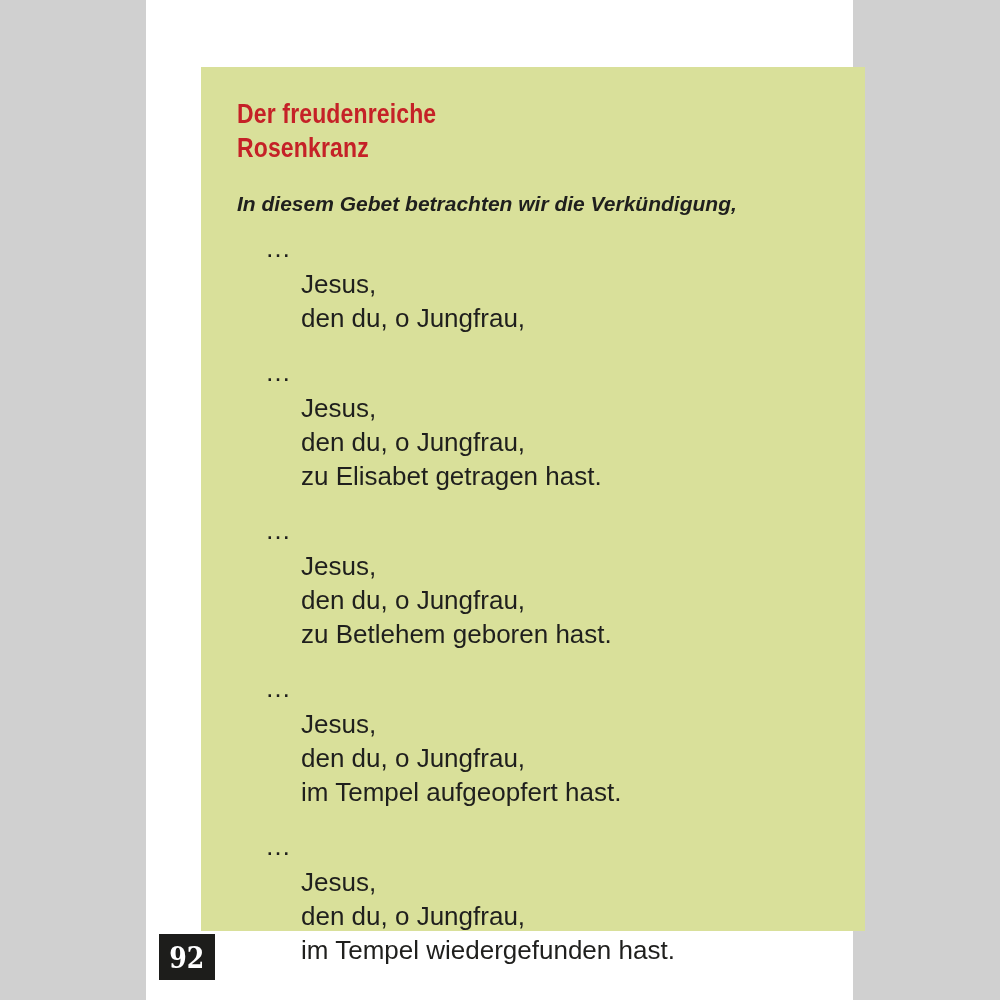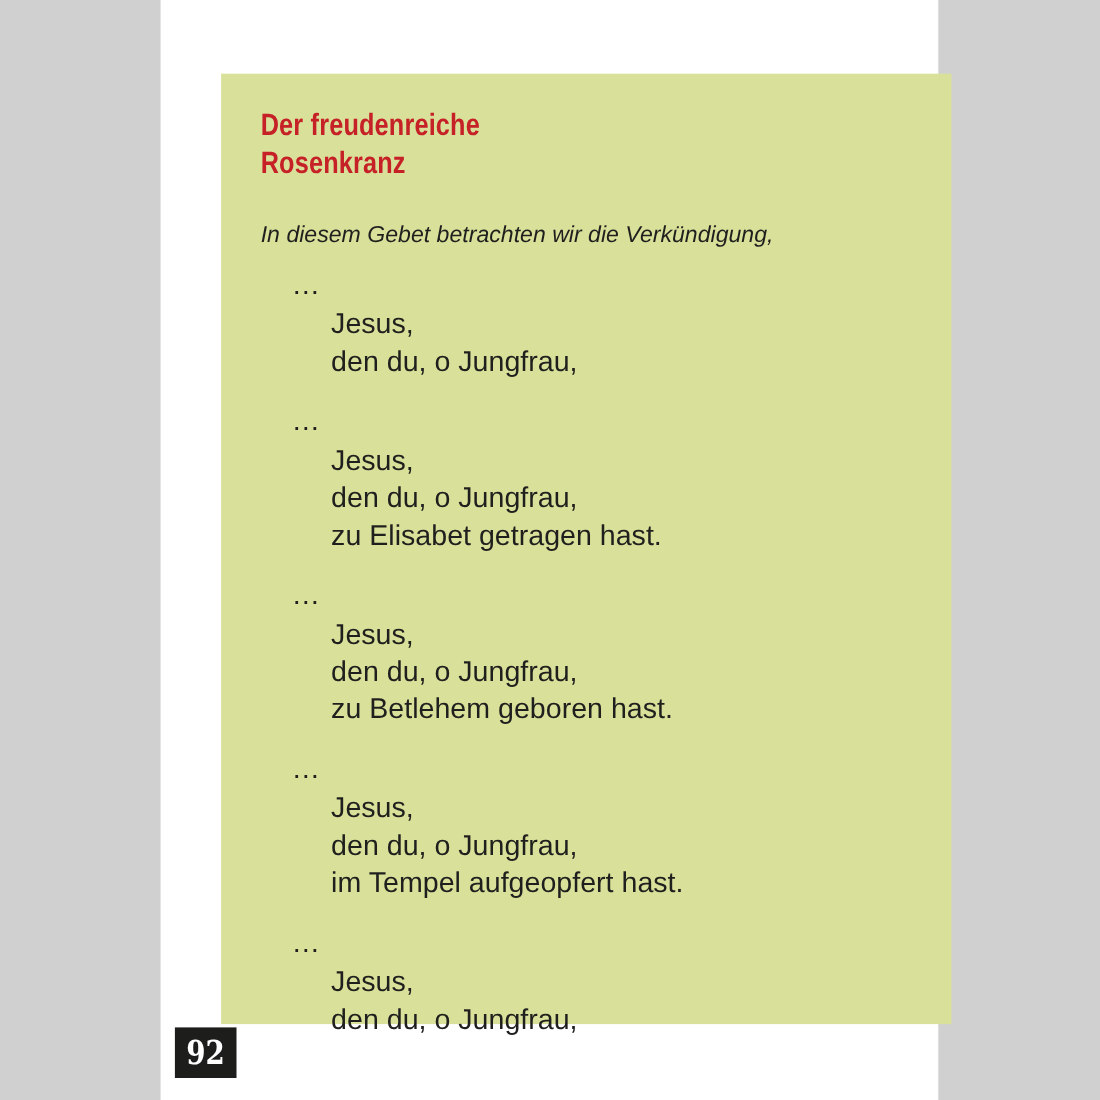--- a/index.html
+++ b/index.html
@@ -40,26 +40,27 @@
     font-size: 28px;
     line-height: 34px;
     font-weight: bold;
     transform: scaleX(0.82);
     transform-origin: 0 0;
     white-space: nowrap;
     letter-spacing: 0.2px;
   }
 
   .intro {
-    margin-top: 32px;
+    margin-top: 22px;
     font-style: italic;
     font-size: 21px;
     line-height: 34px;
     white-space: nowrap;
     color: var(--text-dark, #1f1f1d);
+    font-weight: bold;
   }
 
   .stanzas {
     margin-top: 10px;
     margin-left: 28px;
   }
 
   .stanza {
     display: flex;
     align-items: flex-start;
@@ -148,20 +149,21 @@
             <div>den du, o Jungfrau,</div>
             <div>im Tempel aufgeopfert hast.</div>
           </div>
         </div>
 
         <div class="stanza">
           <div class="stanza-marker">…</div>
           <div class="stanza-lines">
             <div>Jesus,</div>
             <div>den du, o Jungfrau,</div>
+            <div>im Tempel wiedergefunden hast.</div>
           </div>
         </div>
 
       </div>
     </div>
 
     <div class="page-number-badge">
       <span>92</span>
     </div>
 

